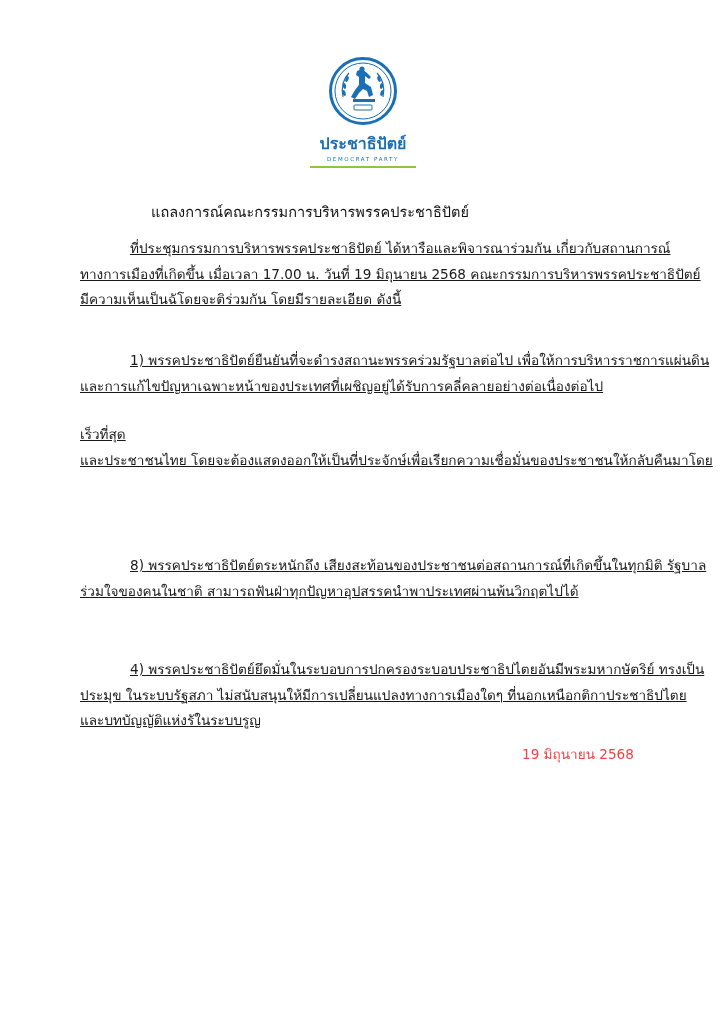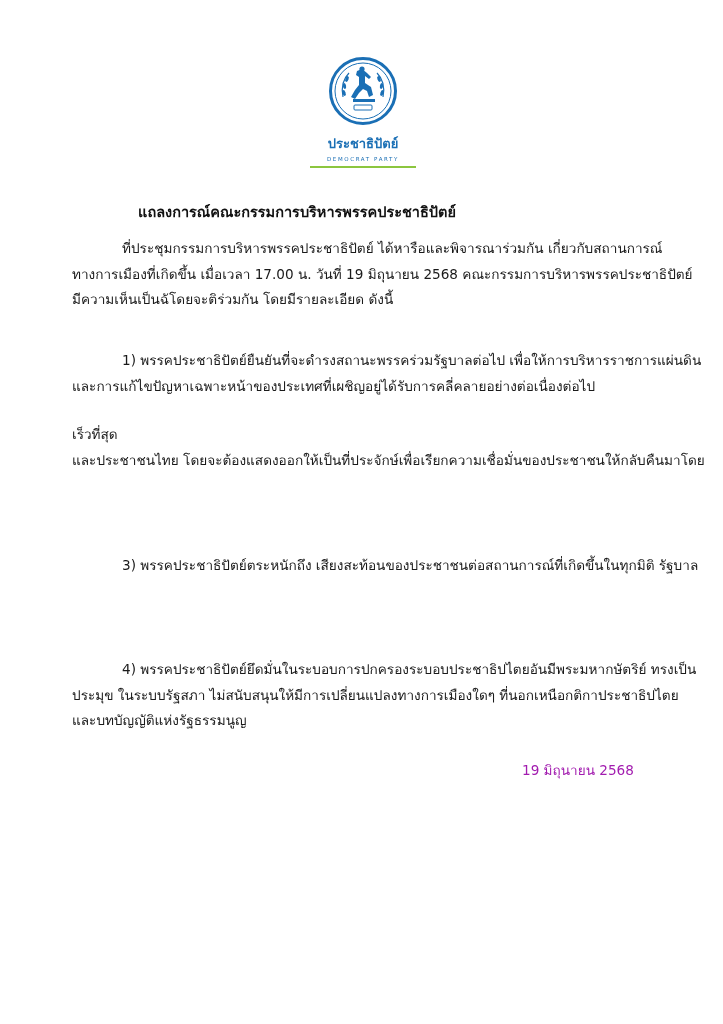--- a/index.html
+++ b/index.html
@@ -38,21 +38,21 @@
       height: 68px;
     }
     .logo-wordmark {
       position: absolute;
       left: 0;
       top: 76px;
       width: 112px;
       text-align: center;
       font-family: "DejaVu Sans", sans-serif;
       font-weight: bold;
-      font-size: 13px;
+      font-size: 16px;
       line-height: 22px;
       color: #1a6fb5;
       letter-spacing: 0px;
       white-space: nowrap;
     }
     .logo-subtitle {
       position: absolute;
       left: 0;
       top: 99px;
       width: 112px;
@@ -68,61 +68,62 @@
       left: 3px;
       top: 109px;
       width: 106px;
       height: 2px;
       background: #8cc63f;
     }
 
     
     .doc-title {
       position: absolute;
-      left: 4px;
+      left: 17px;
       top: 202px;
       width: 586px;
       text-align: center;
       font-size: 14.5px;
       line-height: 20px;
-      font-weight: bold;
+      font-weight: normal;
       color: #111;
     }
 
     .para {
       position: absolute;
-      left: 72px;
+      left: 80px;
       width: 596px;
       font-size: 13.6px;
       line-height: 25.5px;
       color: #1a1a1a;
       text-align: left;
+      text-decoration: underline;
     }
     .para .line {
       display: block;
       white-space: nowrap;
     }
     .para .line.indent {
       padding-left: 50px;
     }
 
     #para-intro { top: 236px; }
     #para-1 { top: 348px; }
     #para-2 { top: 422px; }
     #para-3 { top: 553px; }
     #para-4 { top: 657px; }
 
     .date-sign {
       position: absolute;
       left: 522px;
-      top: 760px;
+      top: 744px;
       font-size: 13.6px;
       line-height: 20px;
       white-space: nowrap;
-      color: #a21caf;
+      color: #ef4444;
     }
   </style>
 </head>
 <body>
 
 <div class="page">
 
   <div class="logo">
     <svg class="logo-seal" viewBox="0 0 68 68" width="68" height="68">
       <circle cx="34" cy="34" r="32.5" fill="#ffffff" stroke="#1a6fb5" stroke-width="3"></circle>
@@ -166,24 +167,25 @@
     <span class="line indent">1) พรรคประชาธิปัตย์ยืนยันที่จะดำรงสถานะพรรคร่วมรัฐบาลต่อไป เพื่อให้การบริหารราชการแผ่นดิน</span>
     <span class="line">และการแก้ไขปัญหาเฉพาะหน้าของประเทศที่เผชิญอยู่ได้รับการคลี่คลายอย่างต่อเนื่องต่อไป</span>
   </div>
 
   <div class="para" id="para-2">
     <span class="line">เร็วที่สุด</span>
     <span class="line">และประชาชนไทย โดยจะต้องแสดงออกให้เป็นที่ประจักษ์เพื่อเรียกความเชื่อมั่นของประชาชนให้กลับคืนมาโดย</span>
   </div>
 
   <div class="para" id="para-3">
-    <span class="line indent">3) พรรคประชาธิปัตย์ตระหนักถึง เสียงสะท้อนของประชาชนต่อสถานการณ์ที่เกิดขึ้นในทุกมิติ รัฐบาล</span>
+    <span class="line indent">8) พรรคประชาธิปัตย์ตระหนักถึง เสียงสะท้อนของประชาชนต่อสถานการณ์ที่เกิดขึ้นในทุกมิติ รัฐบาล</span>
+    <span class="line">ร่วมใจของคนในชาติ สามารถฟันฝ่าทุกปัญหาอุปสรรคนำพาประเทศผ่านพ้นวิกฤตไปได้</span>
   </div>
 
   <div class="para" id="para-4">
     <span class="line indent">4) พรรคประชาธิปัตย์ยึดมั่นในระบอบการปกครองระบอบประชาธิปไตยอันมีพระมหากษัตริย์ ทรงเป็น</span>
     <span class="line">ประมุข ในระบบรัฐสภา ไม่สนับสนุนให้มีการเปลี่ยนแปลงทางการเมืองใดๆ ที่นอกเหนือกติกาประชาธิปไตย</span>
-    <span class="line">และบทบัญญัติแห่งรัฐธรรมนูญ</span>
+    <span class="line">และบทบัญญัติแห่งรัในระบบรูญ</span>
   </div>
 
   <div class="date-sign">19 มิถุนายน 2568</div>
 
 </div>
 
 </body></html>

